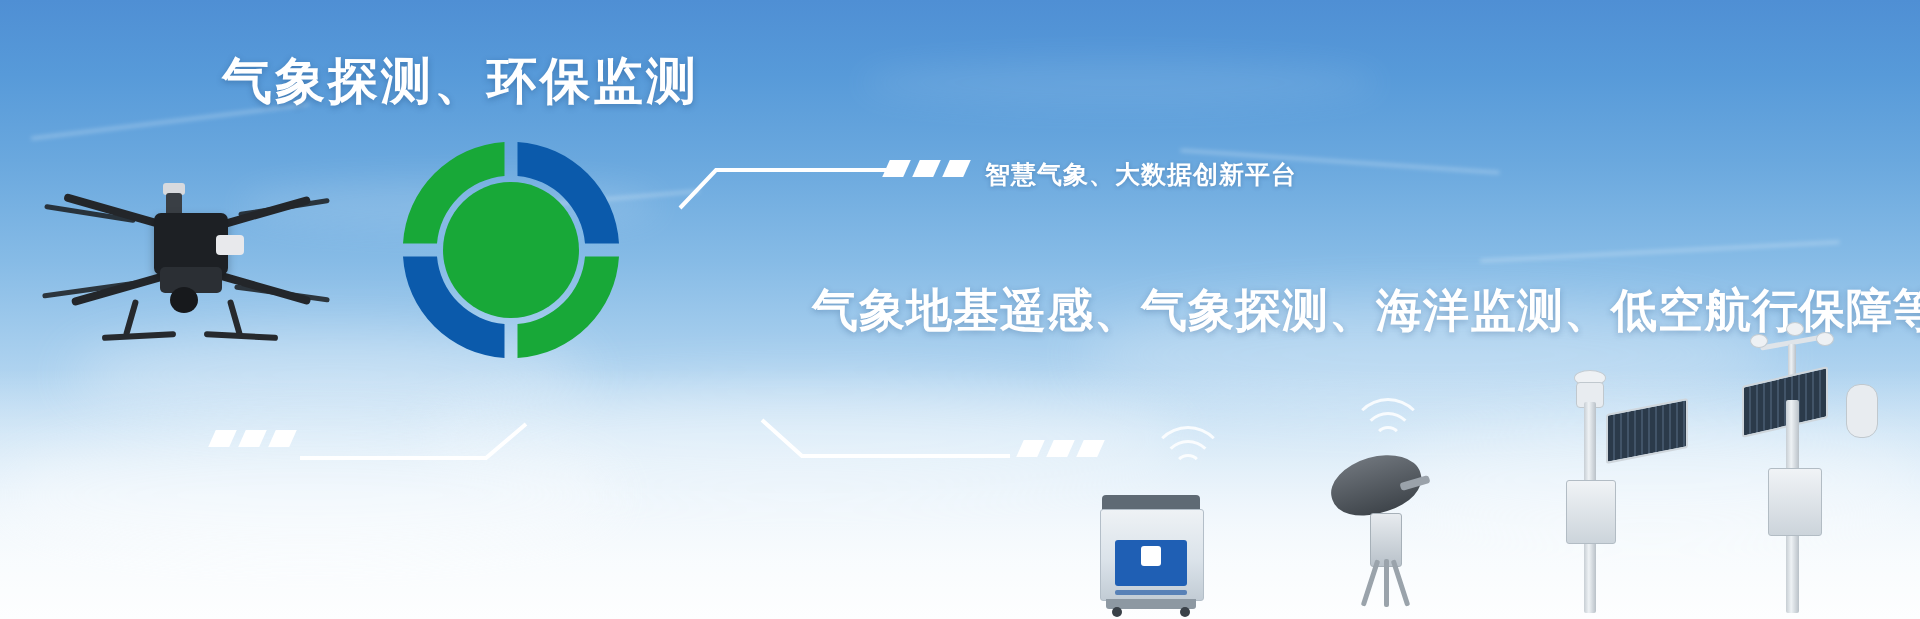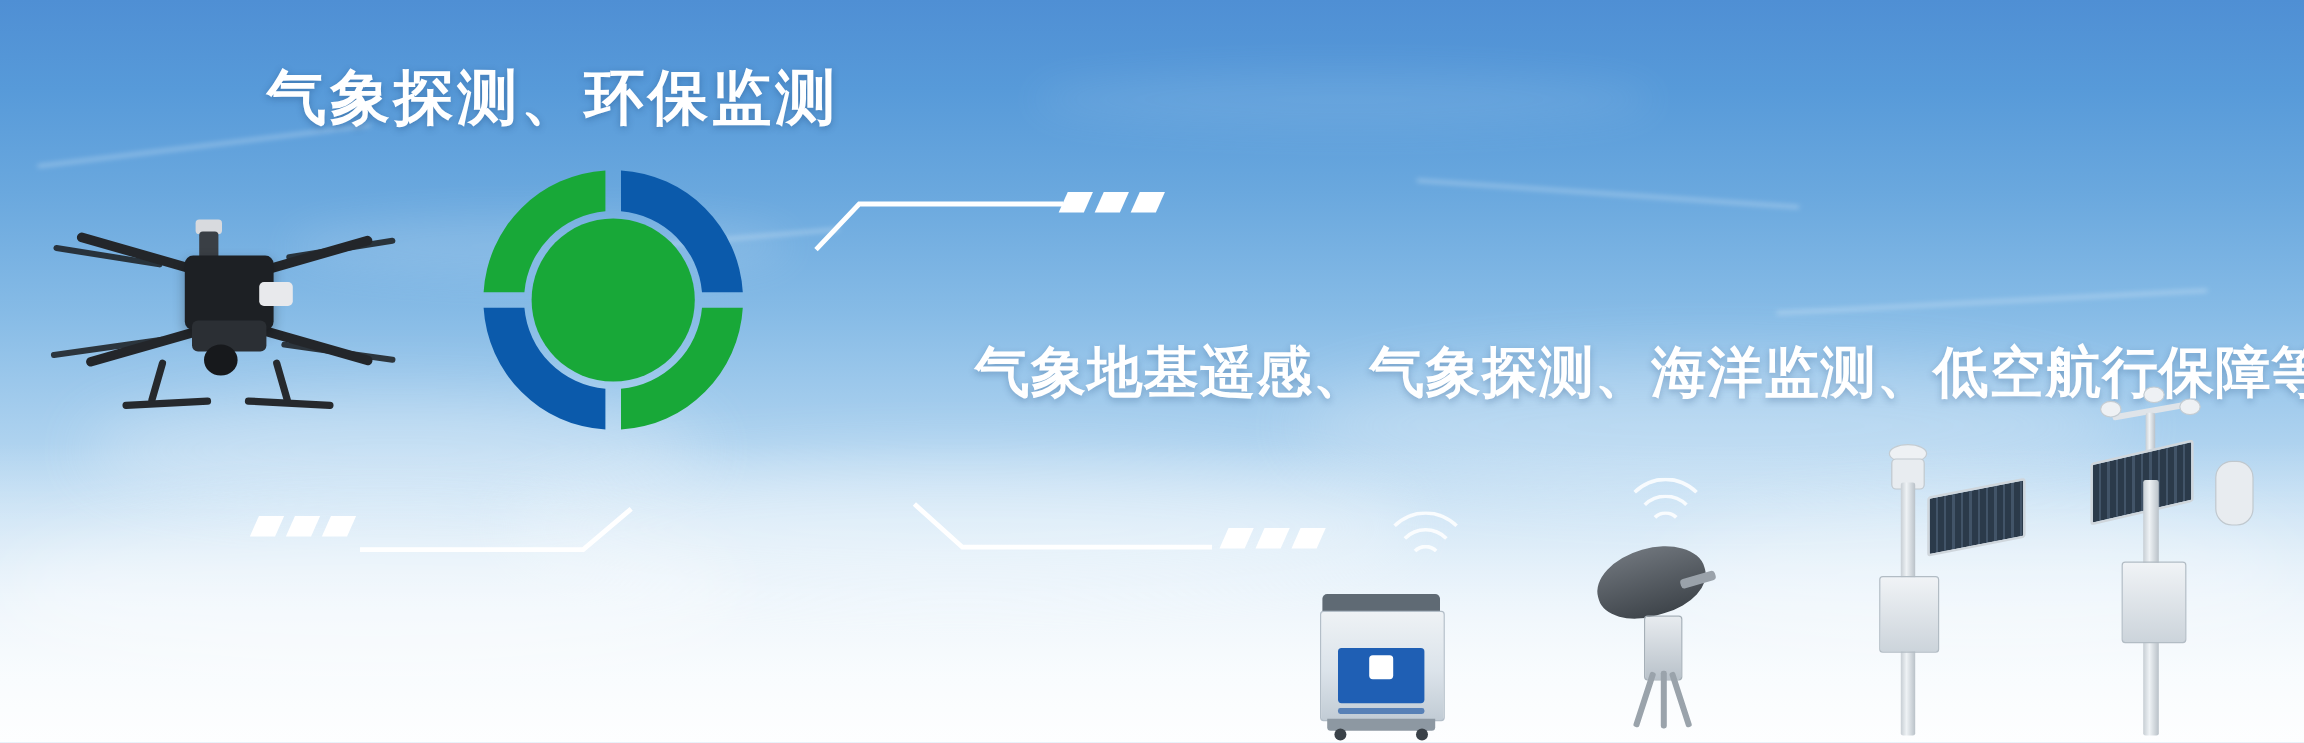--- a/index.html
+++ b/index.html
@@ -194,20 +194,21 @@
   </div>
 
   <svg class="connector" style="left:676px;top:160px;width:280px;height:60px;">
     <path class="conn-line" d="M 4 48 L 40 10 L 210 10"></path>
   </svg>
   <div class="dashes" style="left:886px;top:160px;">
     <i></i>
       <i></i>
       <i></i>
   </div>
+  <div class="callout-top">智慧气象、大数据创新平台</div>
 
   <div class="headline">气象地基遥感、气象探测、海洋监测、低空航行保障等解决方案</div>
 
   <svg class="connector" style="left:300px;top:420px;width:300px;height:60px;">
     <path class="conn-line" d="M 0 38 L 186 38 L 226 4"></path>
   </svg>
   <div class="dashes" style="left:212px;top:430px;">
     <i></i>
       <i></i>
       <i></i>

